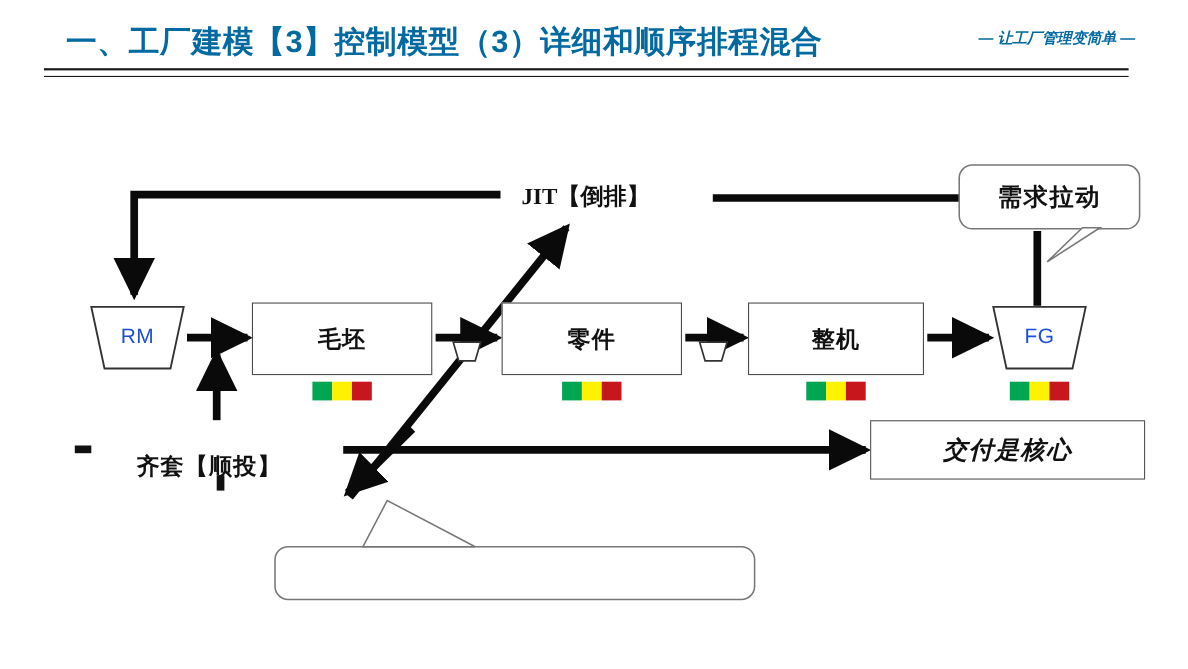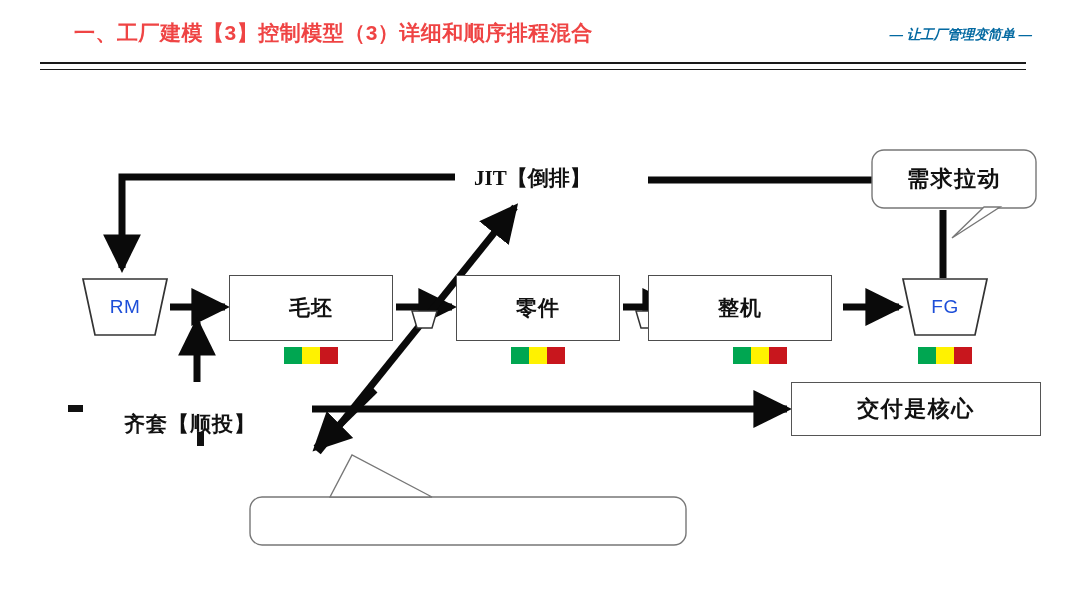--- a/index.html
+++ b/index.html
@@ -11,25 +11,25 @@
     width: 1080px;
     height: 608px;
     position: relative;
     overflow: hidden;
     font-family: "Liberation Sans", "DejaVu Sans", sans-serif;
   }
 
   
   #header-title {
     position: absolute;
-    left: 74px;
+    left: 60px;
     top: 19px;
-    font-size: 21px;
-    font-weight: bold;
-    color: #ef4444;
+    font-size: 28px;
+    font-weight: bold;
+    color: #0369a1;
     letter-spacing: 0.5px;
     white-space: nowrap;
   }
   #header-tagline {
     position: absolute;
     right: 48px;
     top: 26px;
     font-size: 13.5px;
     font-weight: bold;
     font-style: italic;
@@ -71,21 +71,21 @@
     display: flex;
     align-items: center;
     justify-content: center;
     font-size: 21px;
     font-weight: bold;
     color: #111111;
     letter-spacing: 1px;
   }
   #box-maopi  { left: 229px; top: 275px; width: 164px; height: 66px; }
   #box-lingjian { left: 456px; top: 275px; width: 164px; height: 66px; }
-  #box-zhengji  { left: 648px; top: 275px; width: 184px; height: 66px; }
+  #box-zhengji  { left: 680px; top: 275px; width: 160px; height: 66px; }
 
   
   .stoplight {
     position: absolute;
     display: flex;
     width: 54px;
     height: 17px;
   }
   .stoplight span { flex: 1 1 0; display: block; height: 100%; }
   #stoplight-maopi    { left: 284px; top: 347px; }
@@ -154,20 +154,21 @@
     border: 1.4px solid #555555;
     background: #ffffff;
     box-sizing: border-box;
     display: flex;
     align-items: center;
     justify-content: center;
     font-size: 22px;
     font-weight: bold;
     color: #111111;
     letter-spacing: 1.5px;
+    font-style: italic;
   }
 
   
   .bubble-text {
     position: absolute;
     display: flex;
     align-items: center;
     justify-content: center;
     font-weight: bold;
     color: #111111;

